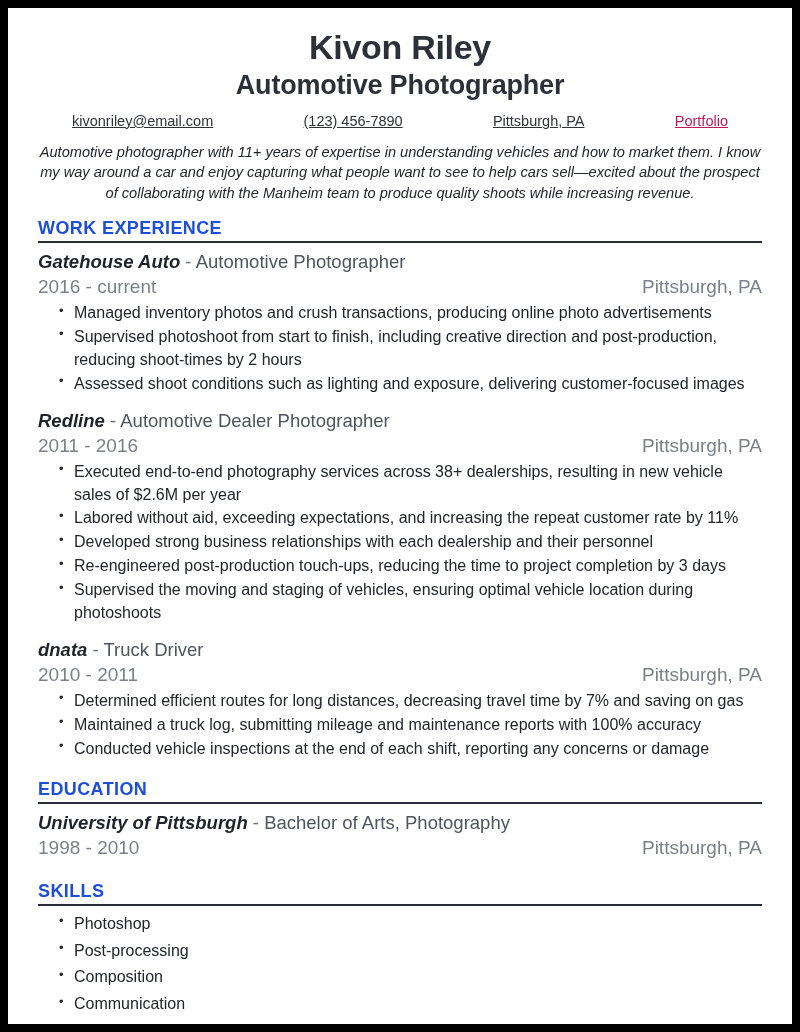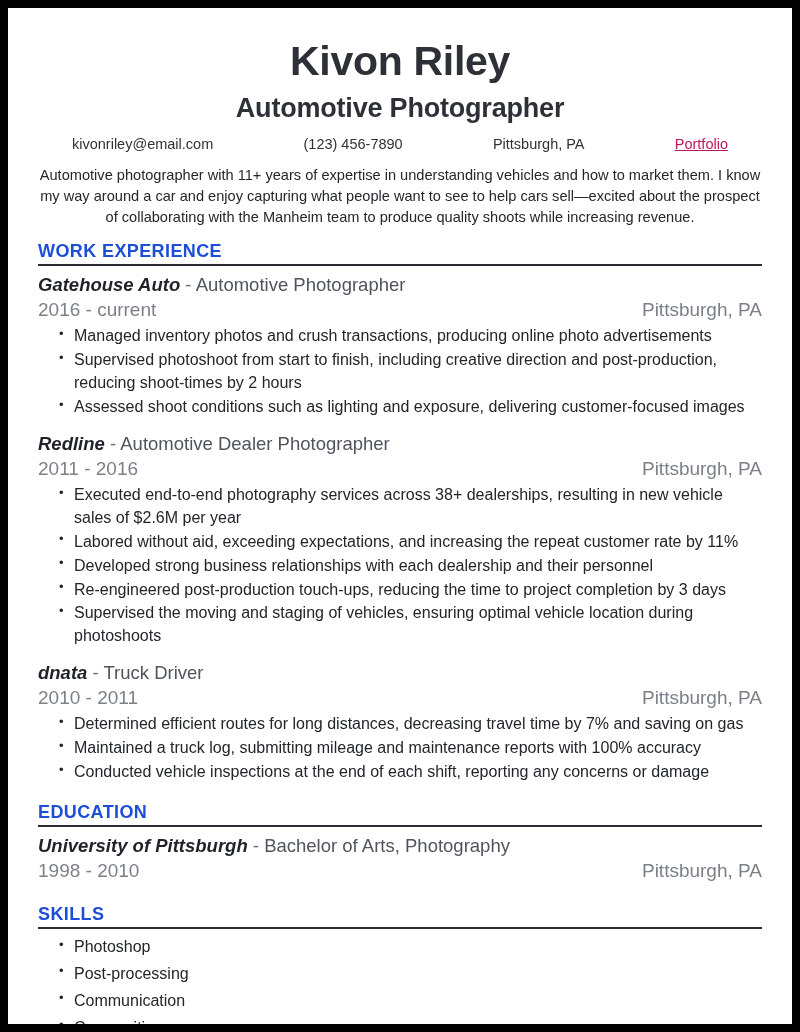--- a/index.html
+++ b/index.html
@@ -28,55 +28,56 @@
     overflow: hidden;
   }
 
   .inner {
     padding: 22px 30px 0 30px;
   }
 
   
   .resume-name {
     text-align: center;
-    font-size: 41px;
+    font-size: 34px;
     font-weight: bold;
     color: #2d3037;
     letter-spacing: -0.3px;
     line-height: 1.05;
-    margin: 10px;
+    margin: 0;
   }
   .resume-role {
     text-align: center;
     font-size: 27px;
     font-weight: bold;
     color: #2d3037;
     letter-spacing: -0.2px;
     line-height: 1.15;
     margin: 4px 0 0 0;
   }
 
   .contact-row {
     display: flex;
     justify-content: space-between;
     align-items: baseline;
     margin: 12px 34px 0 34px;
     font-size: 14.5px;
     color: #2f3237;
   }
-  .contact-item { white-space: nowrap; }
+  .contact-item { white-space: nowrap; text-decoration: underline; }
   .contact-link {
     color: #be185d;
     text-decoration: underline;
     cursor: pointer;
   }
 
   
   .summary {
     margin: 13px 0 0 0;
+    font-style: italic;
     font-size: 14.6px;
     line-height: 1.42;
     color: #23262b;
     text-align: center;
   }
 
   
   .section { margin-top: 14px; }
   .section-title {
     font-size: 18px;
@@ -237,19 +238,19 @@
       </div>
     </div>
 
     <div class="section skills-section" style="margin-top:22px;">
       <div class="section-title">SKILLS</div>
       <div class="section-rule"></div>
 
       <ul class="bullets">
         <li>Photoshop</li>
         <li>Post-processing</li>
+        <li>Composition</li>
         <li>Communication</li>
-        <li>Composition</li>
       </ul>
     </div>
 
   </div>
 </div>
 
 </body></html>

